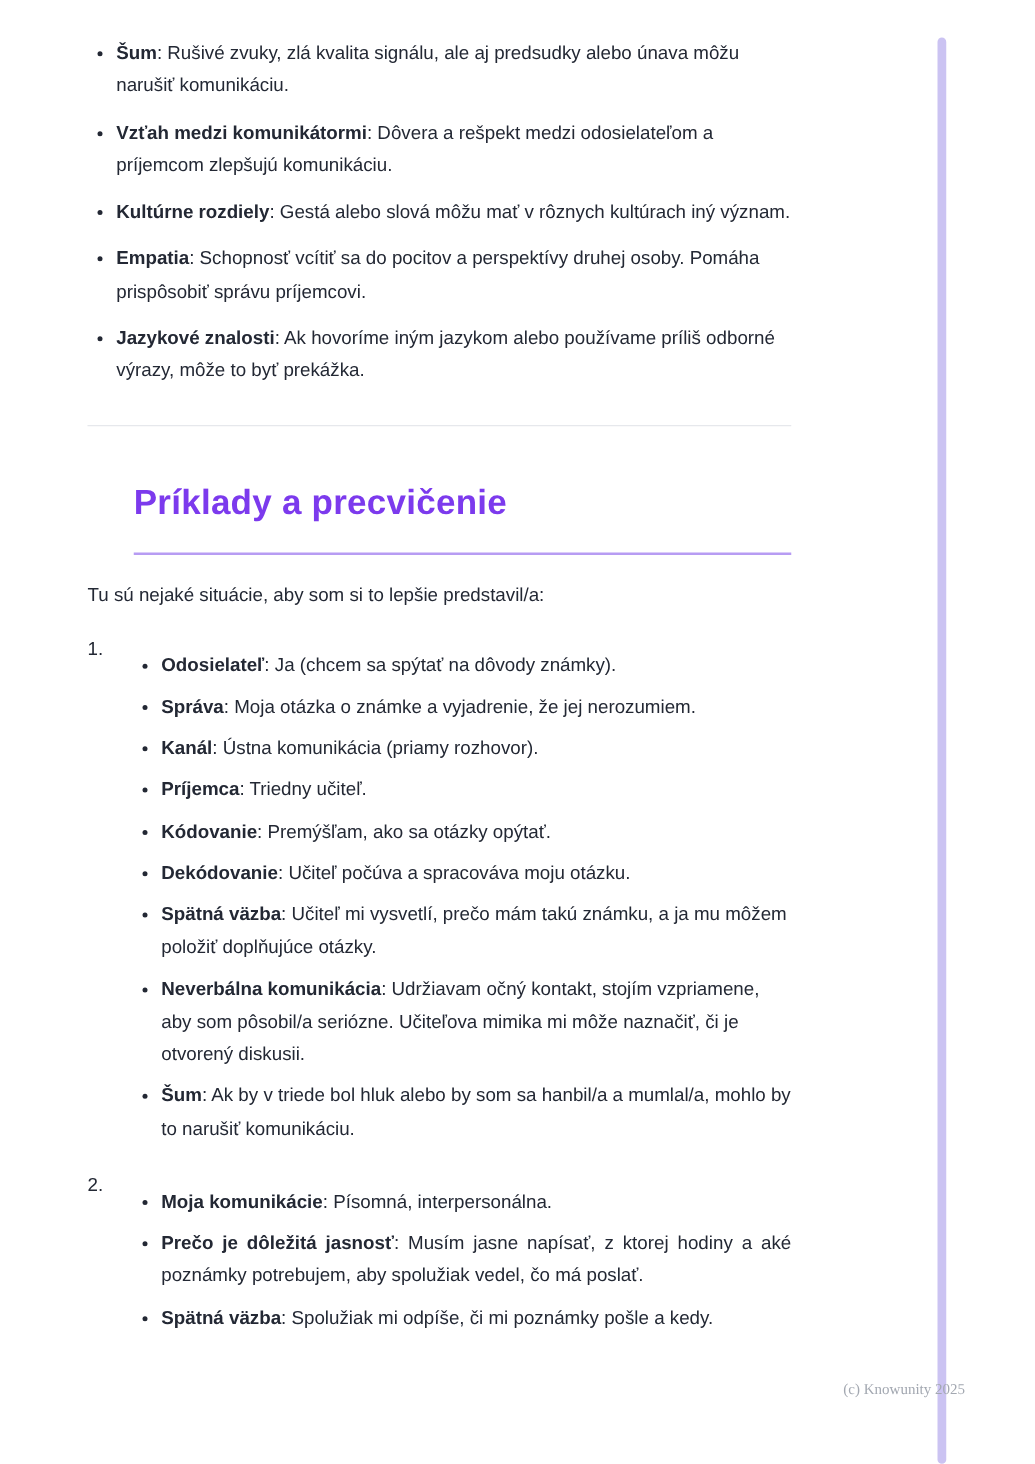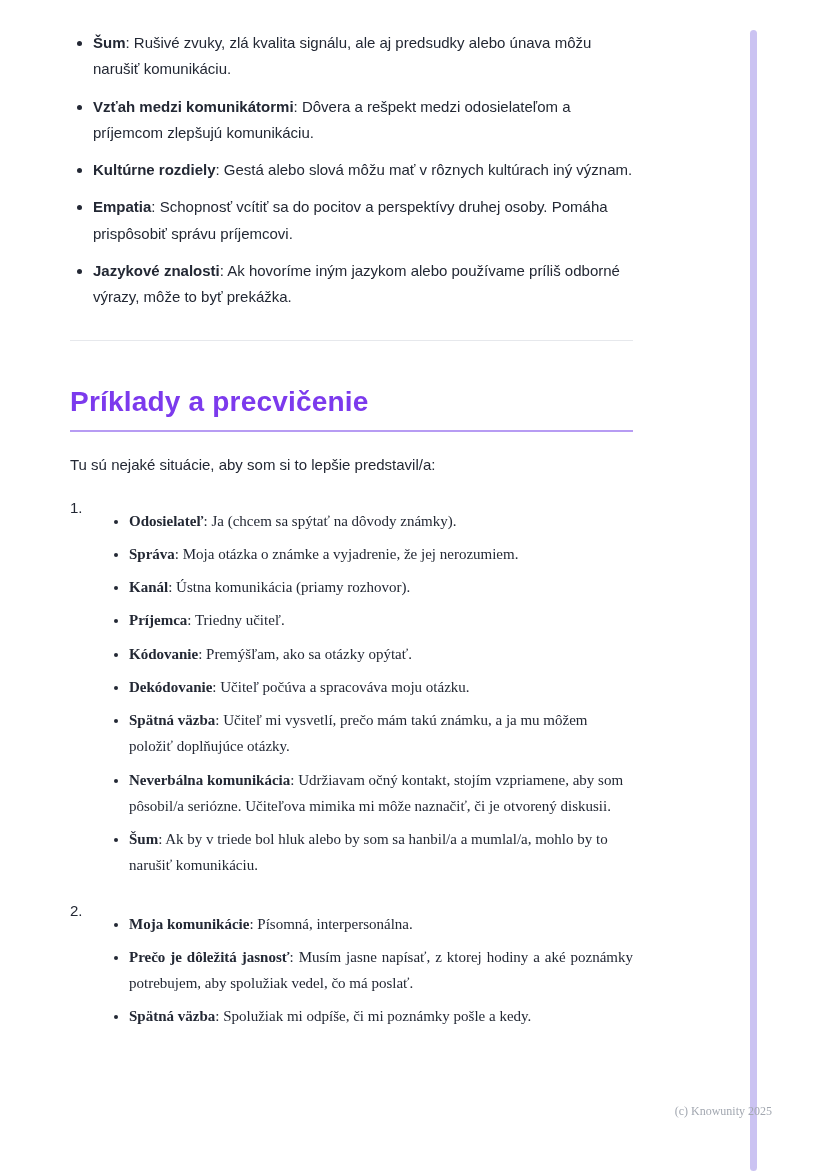--- a/index.html
+++ b/index.html
@@ -18,29 +18,30 @@
   ul.bullet-list { list-style:disc outside; padding-left:23px; }
   ul.top-list > li { margin-bottom:11px; }
   ul.top-list > li:last-child { margin-bottom:0; }
   hr.divider {
     border:none; border-top:1px solid #e6e8ec;
     margin:30px 0 36px 0;
   }
   .section-title {
     font-size:28px; font-weight:700; color:#7c3aed;
     letter-spacing:.2px;
-    padding-bottom:4px; border-bottom:2px solid #b79cf3;
+    padding-bottom:16px; border-bottom:2px solid #b79cf3;
     margin-bottom:20px;
+    margin-left:37px;
   }
   .intro { margin-bottom:16px; }
   ol.num-list { list-style:none; }
   ol.num-list > li { display:flex; margin-bottom:12px; }
   ol.num-list .num { flex:0 0 18px; }
   ol.num-list .li-body { flex:1; min-width:0; }
-  ul.sub-list { margin-top:13px; margin-left:18px;font-family:Liberation Serif, serif; }
+  ul.sub-list { margin-top:13px; margin-left:18px; }
   ul.sub-list > li { margin-bottom:7px; }
   .just { text-align:justify; }
   .scrollbar {
     position:absolute; right:71px; top:30px; width:7px; height:1141px;
     background:#cbc3f2; border-radius:4px;
   }
   .footer {
     position:absolute; right:56px; bottom:52px;
     font-size:12px; color:#a3a8b1;font-family:Liberation Serif, serif;
   }

